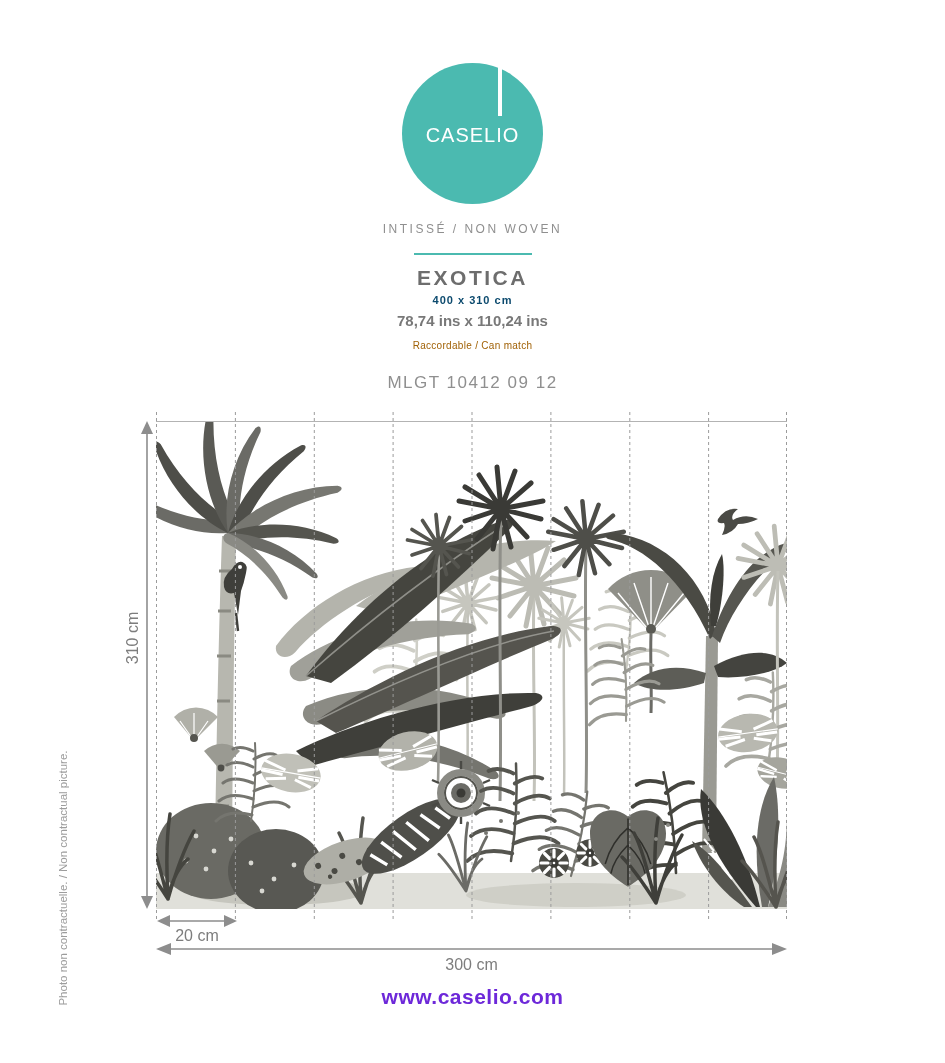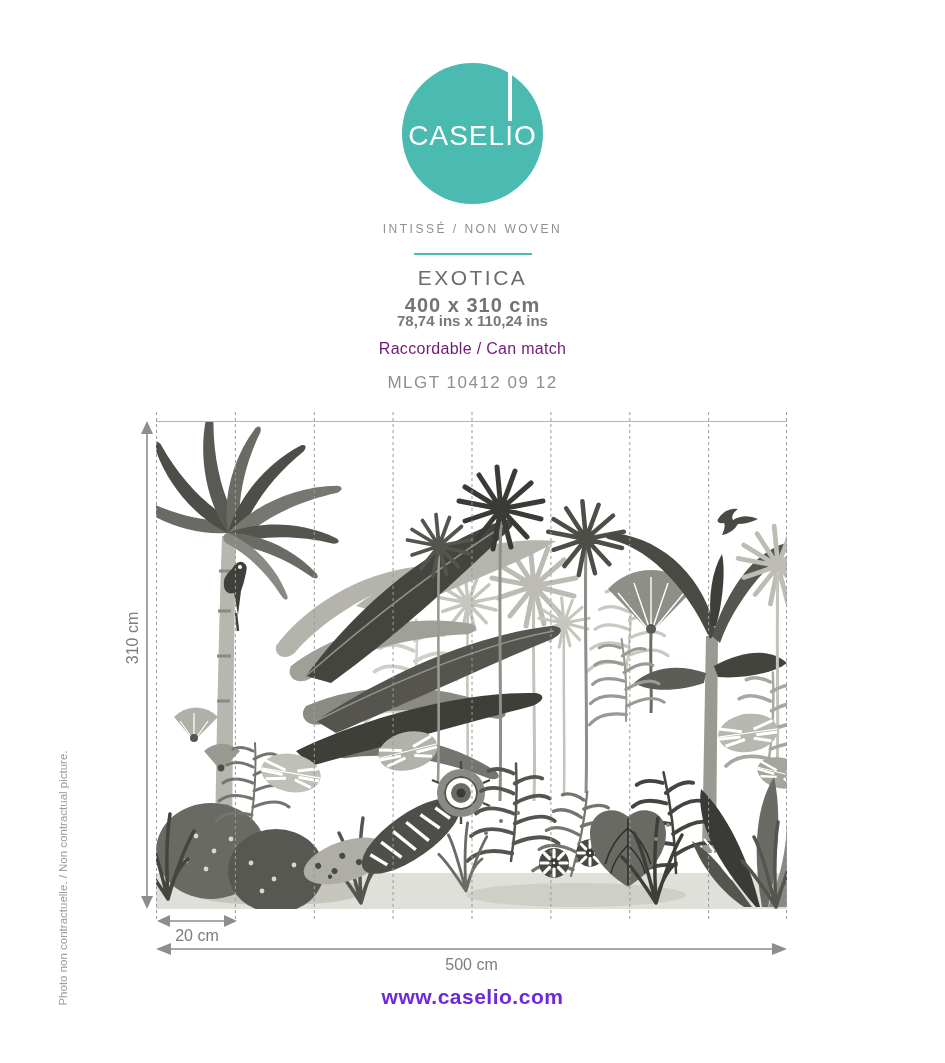--- a/index.html
+++ b/index.html
@@ -8,35 +8,35 @@
     position:relative; width:945px; height:1063px; background:#ffffff;
     font-family:"Liberation Sans", sans-serif; overflow:hidden;
   }
   
   .logo-circle {
     position:absolute; left:402px; top:63px; width:141px; height:141px;
     border-radius:50%; background:#4bbab0;
     display:flex; align-items:center; justify-content:center;
   }
   .logo-text {
-    position:relative; top:2px; color:#fff; font-size:28px; font-weight:500;
+    position:relative; top:2px; color:#fff; font-size:20px; font-weight:500;
     letter-spacing:1px; white-space:nowrap; display:flex;
   }
   .logo-i { position:relative; }
   .i-bar {
     position:absolute; left:50%; margin-left:-2px; bottom:31px;
     width:4px; height:52px; background:#ffffff;
   }
   .hdr { position:absolute; left:0; width:945px; text-align:center; }
   .material  { top:222px; font-size:12px; letter-spacing:2.5px; color:#8f8f8f; }
   .divider   { position:absolute; left:414px; top:253px; width:118px; height:2px; background:#4bbab0; }
-  .title     { top:266px; font-size:21px; font-weight:normal; letter-spacing:2.5px; color:#6d6d6d; }
-  .size-cm   { top:294px; font-size:20px; font-weight:bold; letter-spacing:1px; color:#737373; }
+  .title     { top:266px; font-size:21px; font-weight:bold; letter-spacing:2.5px; color:#6d6d6d; }
+  .size-cm   { top:294px; font-size:11px; font-weight:bold; letter-spacing:1px; color:#0c4a6e; }
   .size-ins  { top:312px; font-size:15px; font-weight:bold; color:#787878; }
-  .match     { top:340px; font-size:16px; letter-spacing:.3px; color:#701a75; }
+  .match     { top:340px; font-size:10px; letter-spacing:.3px; color:#a16207; }
   .ref       { top:373px; font-size:17px; letter-spacing:1.5px; color:#8f8f8f; }
   
   .mural {
     position:absolute; left:156px; top:421px; width:631px; height:488px;
   }
   .mural svg { position:absolute; left:0; top:0; }
   .guides { position:absolute; left:156px; top:412px; }
   .arrow-svg { position:absolute; }
   .dim-label { position:absolute; color:#7d7d7d; font-size:16px; text-align:center; }
   .h-label {
@@ -361,18 +361,18 @@
     <polygon points="0,7 13,1 13,13" fill="#8d8d8d"></polygon>
     <polygon points="80,7 67,1 67,13" fill="#8d8d8d"></polygon>
   </svg>
   <div class="dim-label p-label">20 cm</div>
 
   <svg class="arrow-svg" style="left:156px; top:942px;" width="631" height="14" viewBox="0 0 631 14">
     <line x1="12" y1="7" x2="619" y2="7" stroke="#8d8d8d" stroke-width="1.6"></line>
     <polygon points="0,7 15,1 15,13" fill="#8d8d8d"></polygon>
     <polygon points="631,7 616,1 616,13" fill="#8d8d8d"></polygon>
   </svg>
-  <div class="dim-label w-label">500 cm</div>
+  <div class="dim-label w-label">300 cm</div>
 
   <div class="url">www.caselio.com</div>
   <div class="side-note">Photo non contractuelle. / Non contractual picture.</div>
 
 </div>
 
 </body></html>

